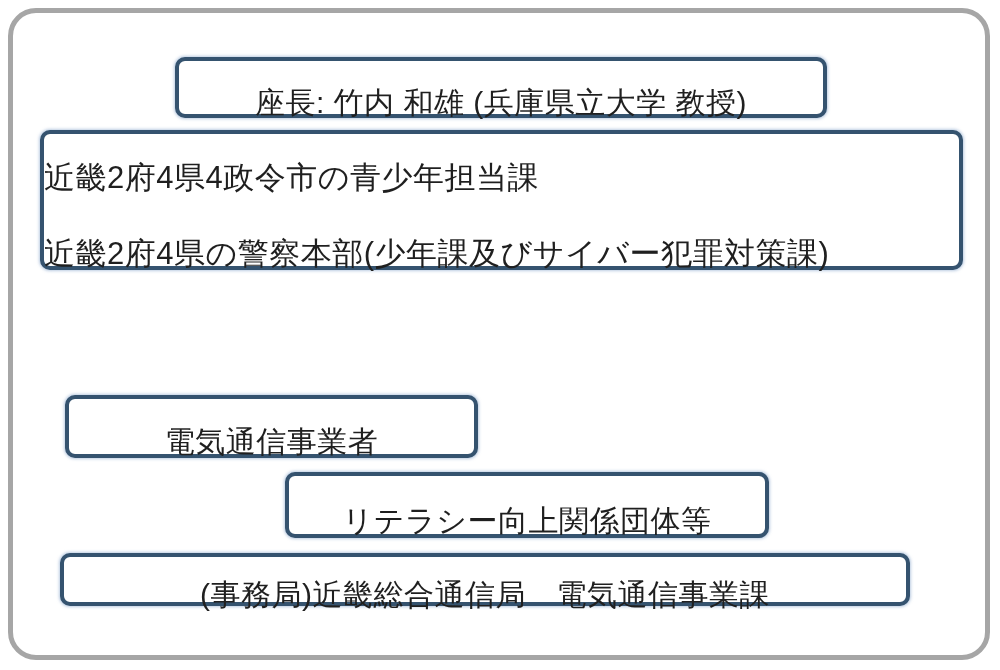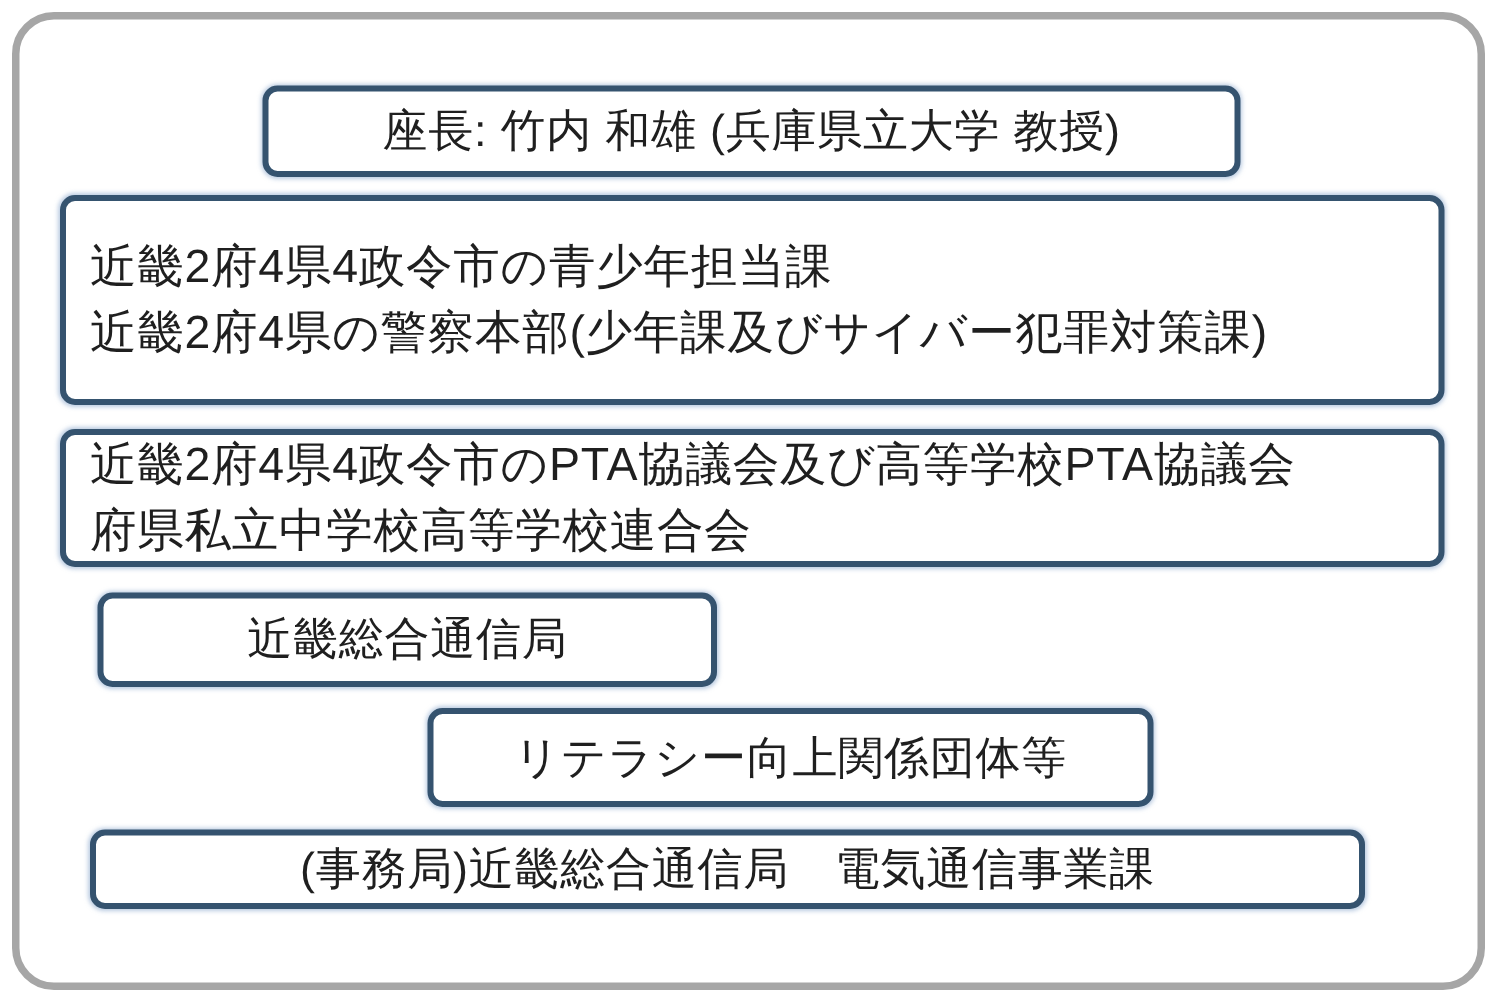--- a/index.html
+++ b/index.html
@@ -29,22 +29,22 @@
     position:absolute;
     border:4px solid var(--box-border);
     border-radius:10px;
     background:var(--bg);
     box-shadow:0 0 3px 1px var(--halo);
     display:flex;
     flex-direction:column;
     justify-content:center;
   }
   .node.centered{align-items:center;text-align:center;}
-  .node.left-aligned{align-items:flex-start;text-align:left;padding-left:16px;padding-right:8px;}
-  .line{white-space:nowrap;letter-spacing:0.5px;}
+  .node.left-aligned{align-items:flex-start;text-align:left;padding-right:8px;}
+  .line{white-space:nowrap;letter-spacing:0.5px;margin-top:32px;}
 
   
   #chair-box        {left:175px;top:57px;width:652px;height:61px;font-size:30px;}
   #government-box   {left:40px;top:130px;width:923px;height:140px;font-size:31px;}
   #government-box .line{line-height:44px;}
   #pta-box          {left:40px;top:286px;width:923px;height:92px;font-size:31px;}
   #pta-box .line    {line-height:44px;}
   #telecom-box      {left:65px;top:395px;width:413px;height:63px;font-size:30px;}
   #internet-box     {left:527px;top:395px;width:417px;height:63px;font-size:30px;}
   #literacy-box     {left:285px;top:472px;width:484px;height:66px;font-size:30px;font-family:Liberation Mono, monospace;}
@@ -58,27 +58,23 @@
 
   <div class="node centered" id="chair-box">
     <div class="line">座長: 竹内 和雄 (兵庫県立大学 教授)</div>
   </div>
 
   <div class="node left-aligned" id="government-box">
     <div class="line">近畿2府4県4政令市の青少年担当課</div>
     <div class="line">近畿2府4県の警察本部(少年課及びサイバー犯罪対策課)</div>
   </div>
 
-  <div class="node left-aligned" id="pta-box">
-    <div class="line">近畿2府4県4政令市のPTA協議会及び高等学校PTA協議会</div>
-    <div class="line">府県私立中学校高等学校連合会</div>
-  </div>
 
   <div class="node centered" id="telecom-box">
-    <div class="line">近畿総合通信局</div>
+    <div class="line">電気通信事業者</div>
   </div>
 
 
   <div class="node centered" id="literacy-box">
     <div class="line">リテラシー向上関係団体等</div>
   </div>
 
   <div class="node centered" id="secretariat-box">
     <div class="line">(事務局)近畿総合通信局　電気通信事業課</div>
   </div>

